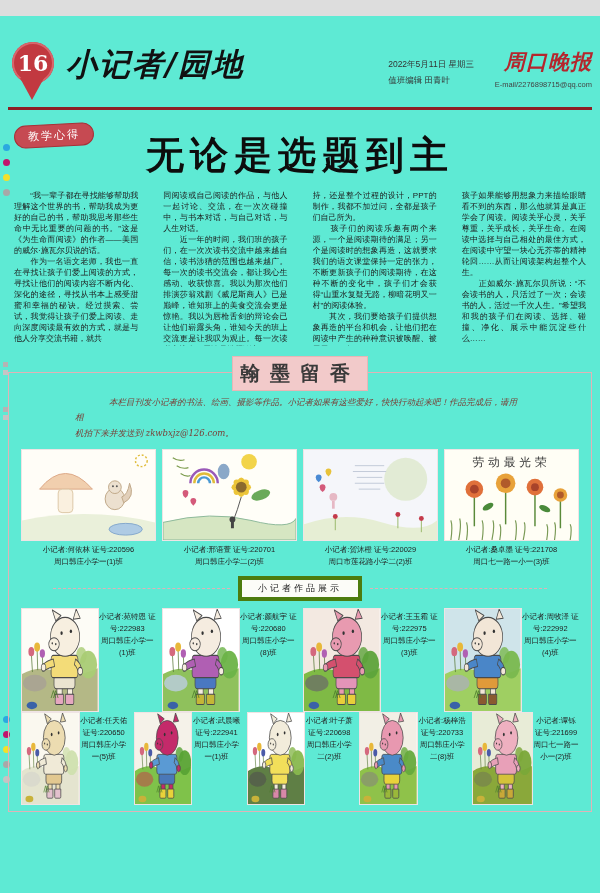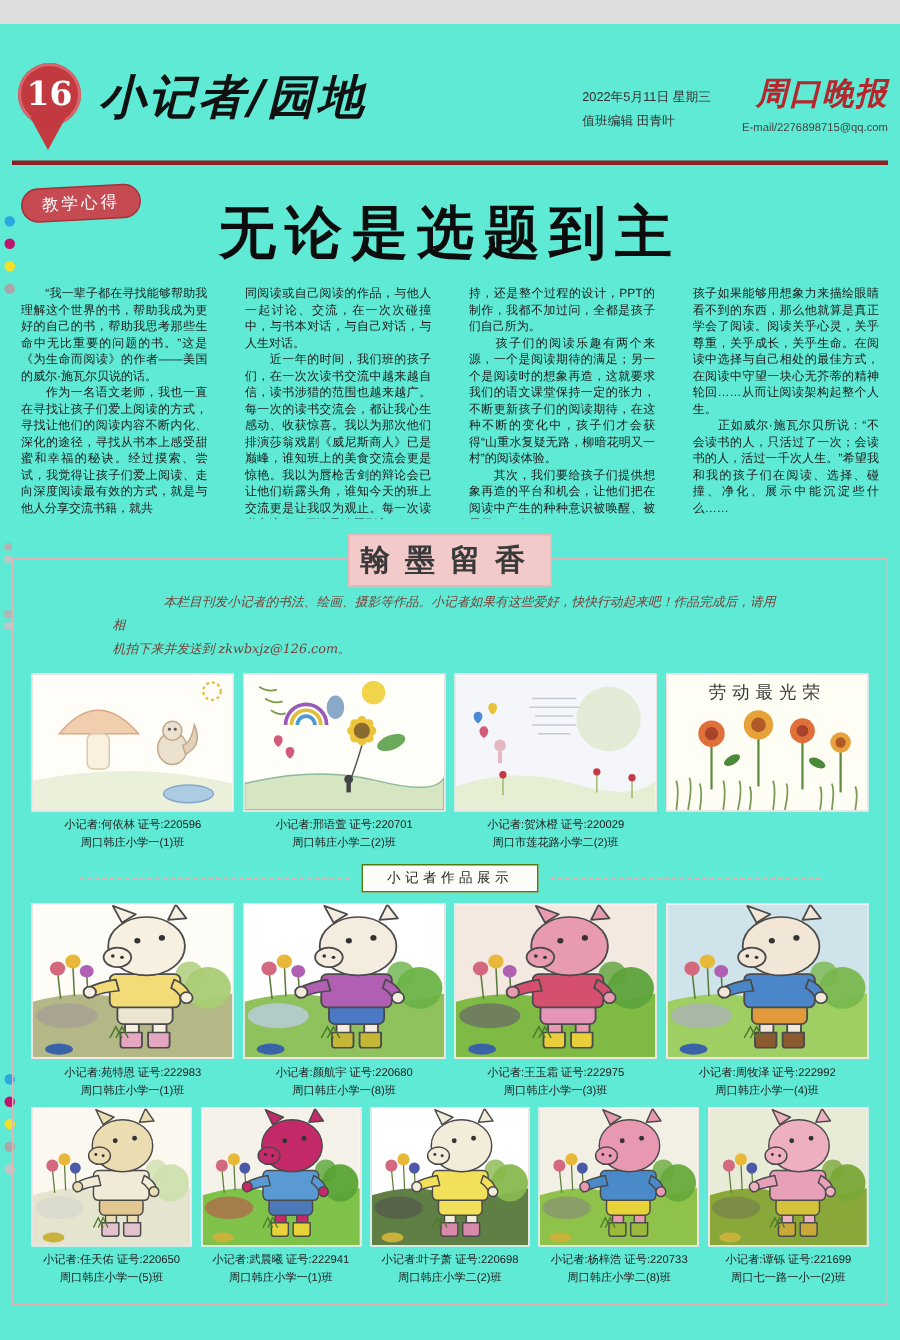--- a/index.html
+++ b/index.html
@@ -42,25 +42,25 @@
   .art-item { flex:1; display:flex; flex-direction:column; }
   .art-img { height:92px; border:1px solid #eee4e4; background:#fff; overflow:hidden; }
   .art-img svg { width:100%; height:100%; display:block; }
   .caption { text-align:center; font-size:7.5px; line-height:1.6; color:#222; padding:3px 0 5px; }
 
   
   .tianse-title { text-align:center; margin-top:4px; background:#f4f2ea; padding:2px 0 0; }
   .tianse-title span { font-size:25px; font-weight:900; letter-spacing:4px; }
   .subtitle-row { display:flex; align-items:center; margin:3px 30px 7px; }
   .subtitle-row::before, .subtitle-row::after { content:""; flex:1; border-top:1px dashed #dfb2b6; margin:0 8px; }
-  .subtitle-box { border:1px solid #4d7c0f; background:#fcfcf8; font-size:9px; letter-spacing:3px; color:#222;
+  .subtitle-box { border:4px solid #4d7c0f; background:#fcfcf8; font-size:9px; letter-spacing:3px; color:#222;
            padding:2px 16px; }
 
   .pig-row { display:flex; gap:6px; margin:0 6px; }
-  .pig-item { flex:1; display:flex; flex-direction:column; }
+  .pig-item { flex:1; display:flex; }
   .pig-img { border:1px solid #efe4e4; background:#fff; overflow:hidden; }
   .row1 .pig-img { height:104px; }
   .row2 .pig-img { height:93px; }
   .pig-img svg { width:100%; height:100%; display:block; }
 
   
   .reg { position:absolute; left:3px; border-radius:50%; width:7px; height:7px; }
   .reg.sq { width:5px; height:5px; border-radius:0; }
 </style>
 </head>
@@ -219,20 +219,24 @@
               <circle cx="118" cy="46" r="7" fill="#e8a23a"></circle>
                 <circle cx="118" cy="46" r="3.5" fill="#b05a2a"></circle>
             </g>
             <ellipse cx="44" cy="58" rx="6" ry="3" fill="#4a8a3a" transform="rotate(-30 44 58)"></ellipse>
             <ellipse cx="102" cy="60" rx="6" ry="3" fill="#4a8a3a" transform="rotate(25 102 60)"></ellipse>
             <g stroke="#7a9a56" stroke-width="1.2" fill="none">
               <path d="M6,92 q2,-14 0,-20 M14,92 q3,-16 1,-22 M22,92 q2,-12 0,-18 M38,92 q2,-14 0,-20 M48,92 q3,-14 1,-20 M56,92 q2,-12 0,-16 M72,92 q2,-14 0,-20 M80,92 q3,-14 1,-18 M104,92 q2,-12 0,-16 M112,92 q2,-14 0,-18 M128,92 q2,-12 0,-16"></path>
             </g>
           </svg>
         </div>
+        <div class="caption">
+          <div><span>小记者:桑卓墨</span> <span>证号:221708</span></div>
+          <div>周口七一路一小一(3)班</div>
+        </div>
       </div>
     </div>
 
     <div class="subtitle-row">
       <div class="subtitle-box">小记者作品展示</div>
     </div>
 
     <div class="pig-row row1">
 
         <div class="pig-item" style="--sky: #fdfcf6; --bg: #b4b886; --sweater: #f3dc78; --shorts: #eae4d0; --boots: #e5a7bf; --skin: #f7efe0; --rock: #a8a394; --bush: #a9cc74;">

